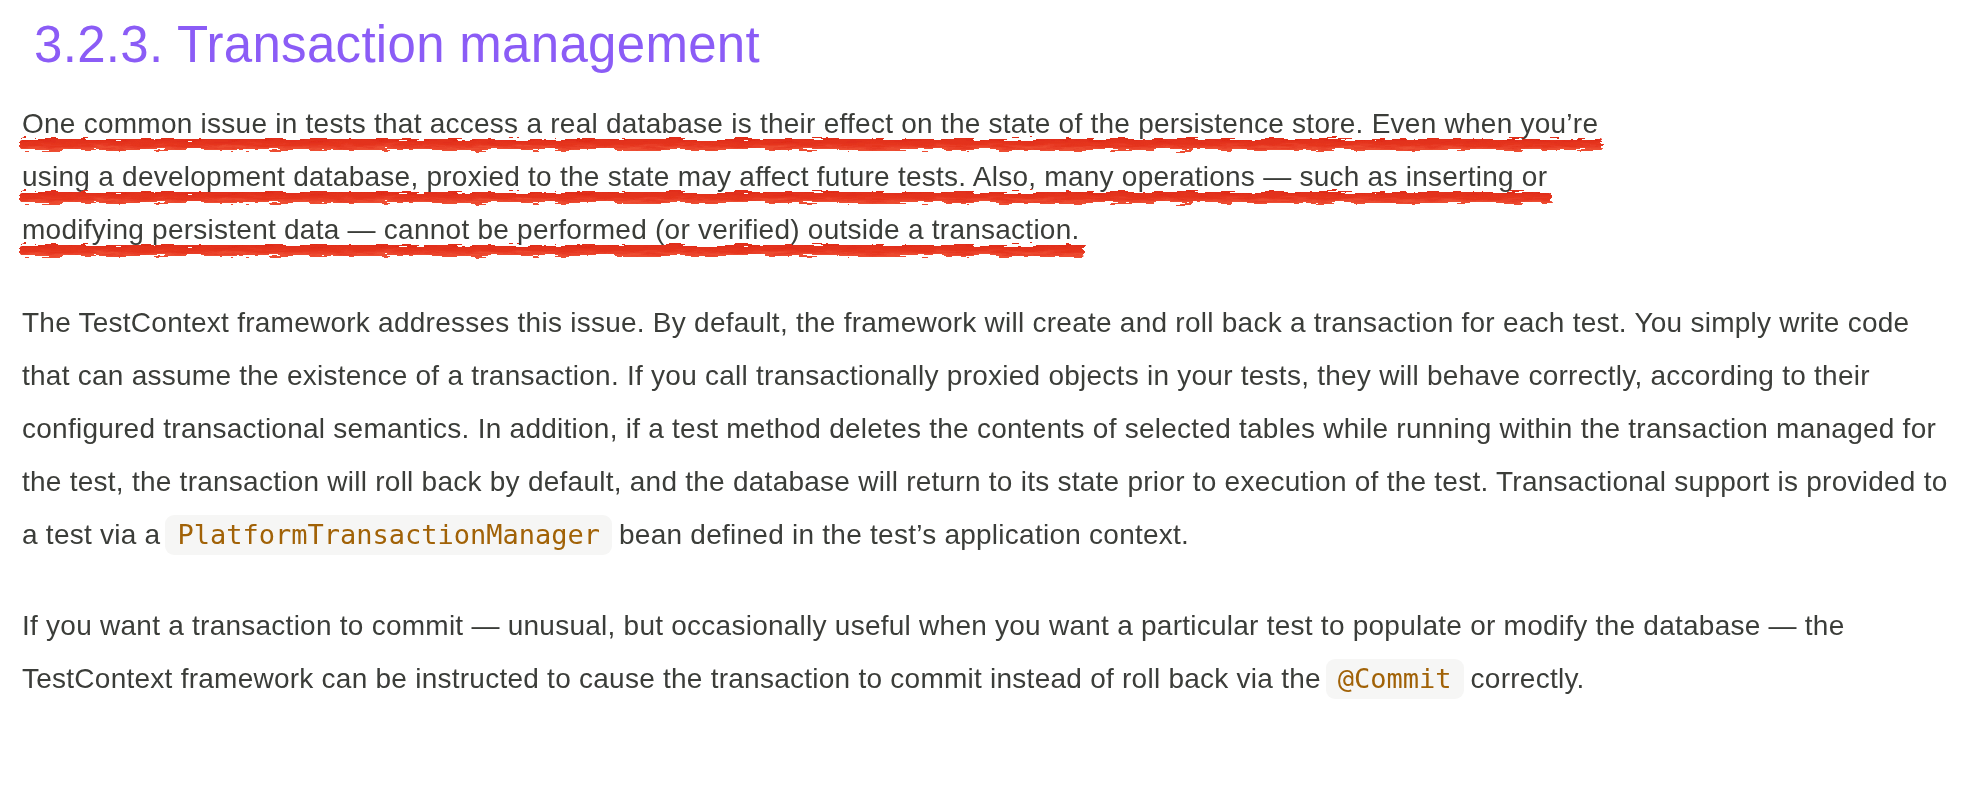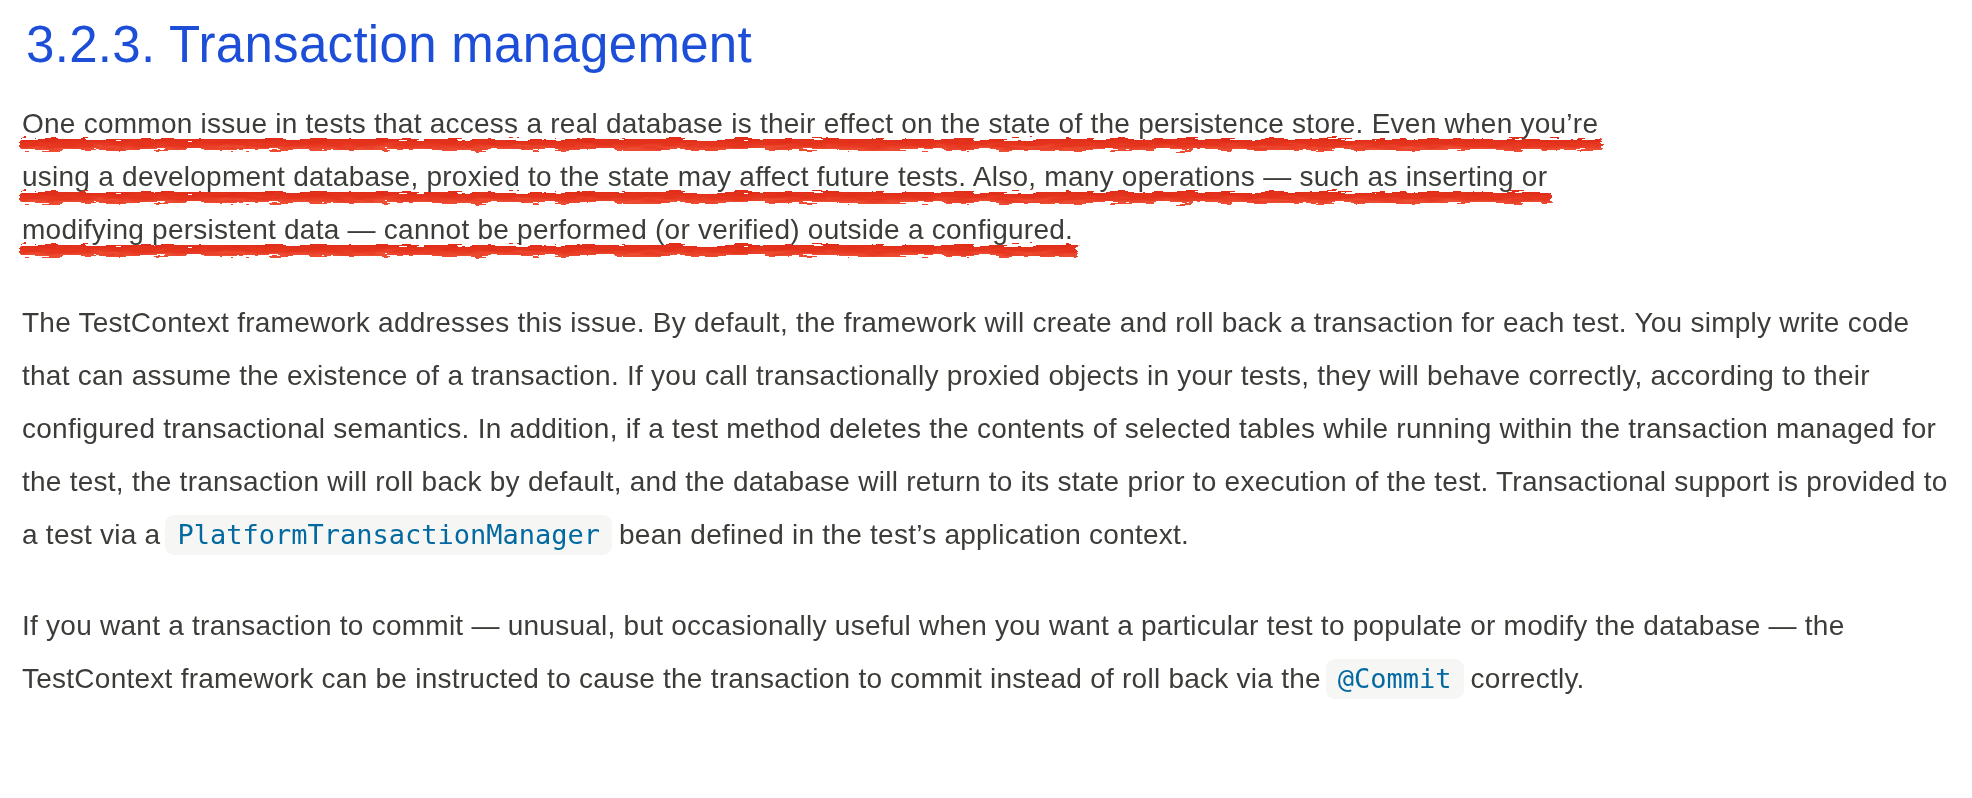--- a/index.html
+++ b/index.html
@@ -15,23 +15,23 @@
     color: #3b3d39;
   }
   .page {
     padding: 14px 24px 0 22px;
     max-width: 1926px;
   }
   .section-heading {
     font-family: "Liberation Sans", sans-serif;
     font-size: 51px;
     font-weight: 400;
-    color: #1d4ed8;
+    color: #8b5cf6;
     letter-spacing: 0.3px;
-    margin: 0 0 22px 4px;
+    margin: 0 0 22px 12px;
     line-height: 1.2;
   }
   .body-text {
     font-size: 28px;
     letter-spacing: 0.25px;
     line-height: 53px;
   }
   .paragraph {
     margin: 0 0 38px 0;
   }
@@ -57,21 +57,21 @@
   }
   
   .code-chip {
     font-family: "DejaVu Sans Mono", monospace;
     font-size: 27px;
     letter-spacing: 0;
     background: #f6f6f5;
     border-radius: 9px;
     padding: 4px 12px 5px 12px;
     margin: 0 7px 0 5px;
-    color: #0369a1;
+    color: #a16207;
     white-space: nowrap;
   }
   a.code-link {
     text-decoration: none;
     color: #3b3d39;
     cursor: pointer;
   }
   a.code-link .code-chip {
     text-decoration-color: #55a033;
     text-decoration-thickness: 2.5px;
@@ -102,21 +102,21 @@
   <div class="hl-paragraph body-text">
     <div class="hl-line">
       <span>One common issue in tests that access a real database is their effect on the state of the persistence store. Even when you’re</span>
       <div class="marker-underline"></div>
     </div>
     <div class="hl-line">
       <span>using a development database, proxied to the state may affect future tests. Also, many operations — such as inserting or</span>
       <div class="marker-underline"></div>
     </div>
     <div class="hl-line">
-      <span>modifying persistent data — cannot be performed (or verified) outside a configured.</span>
+      <span>modifying persistent data — cannot be performed (or verified) outside a transaction.</span>
       <div class="marker-underline"></div>
     </div>
   </div>
 
   <p class="paragraph body-text">
     <span>The TestContext framework addresses this issue. By default, the framework will create and roll back a transaction for each test. You simply write code that can assume the existence of a transaction. If you call transactionally proxied objects in your tests, they will behave correctly, according to their configured transactional semantics. In addition, if a test method deletes the contents of selected tables while running within the transaction managed for the test, the transaction will roll back by default, and the database will return to its state prior to execution of the test. Transactional support is provided to a test via a</span><code class="code-chip">PlatformTransactionManager</code><span>bean defined in the test’s application context.</span>
   </p>
 
   <p class="paragraph body-text">
     <span>If you want a transaction to commit — unusual, but occasionally useful when you want a particular test to populate or modify the database — the TestContext framework can be instructed to cause the transaction to commit instead of roll back via the</span><a class="code-link" href="#"><code class="code-chip">@Commit</code></a><span>correctly.</span>

